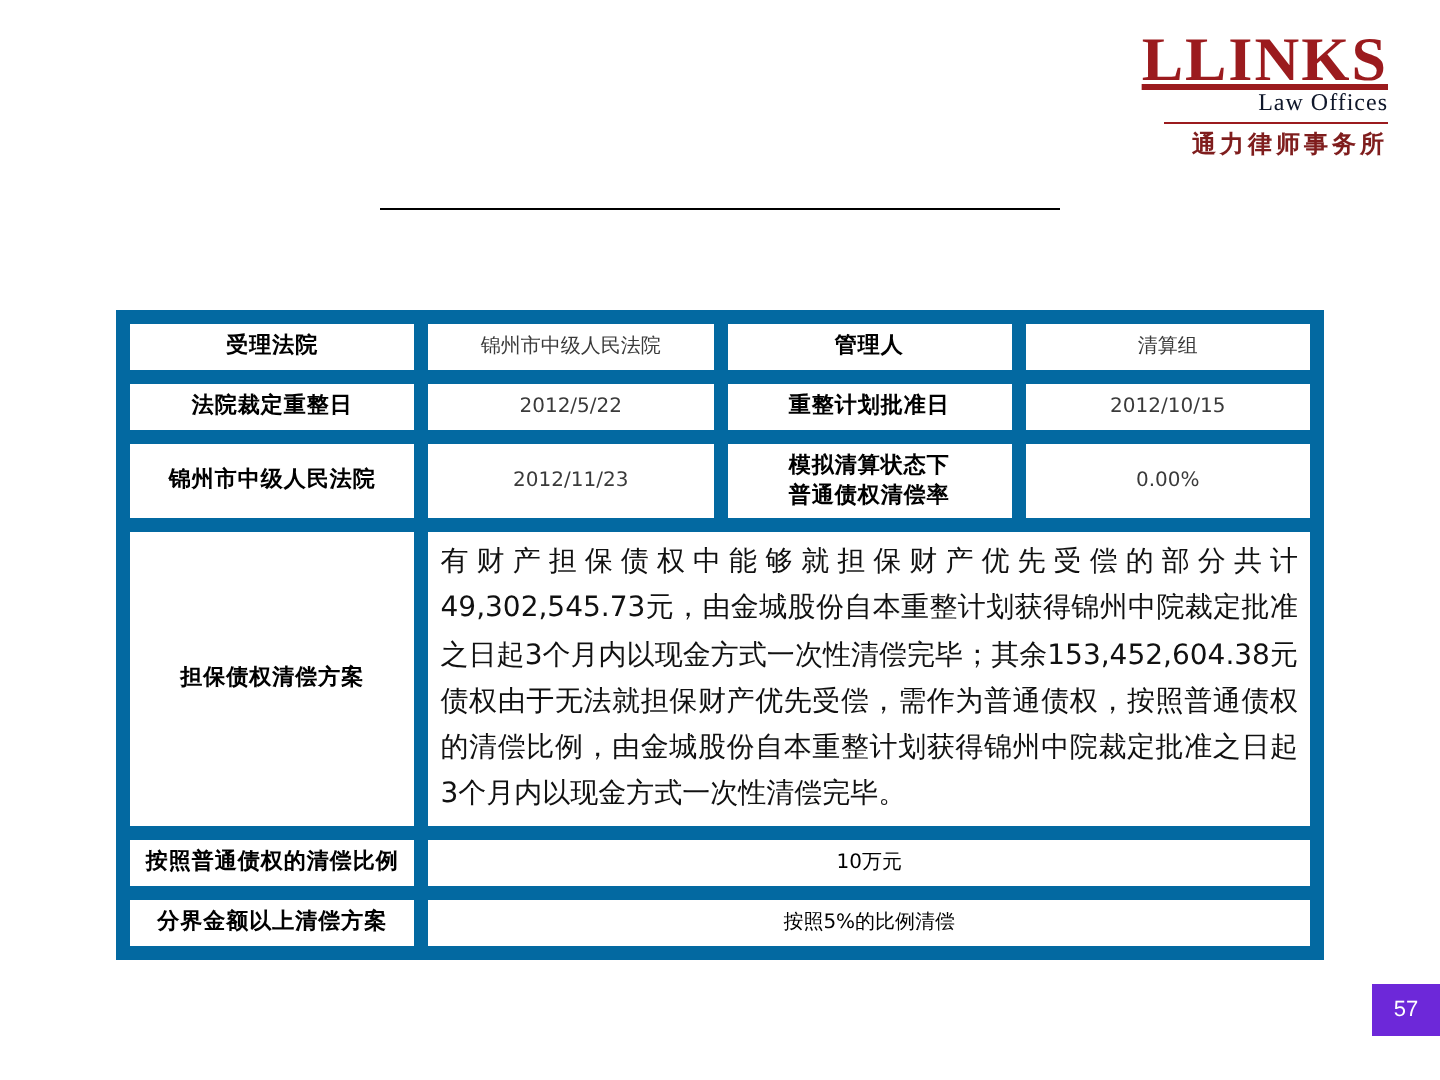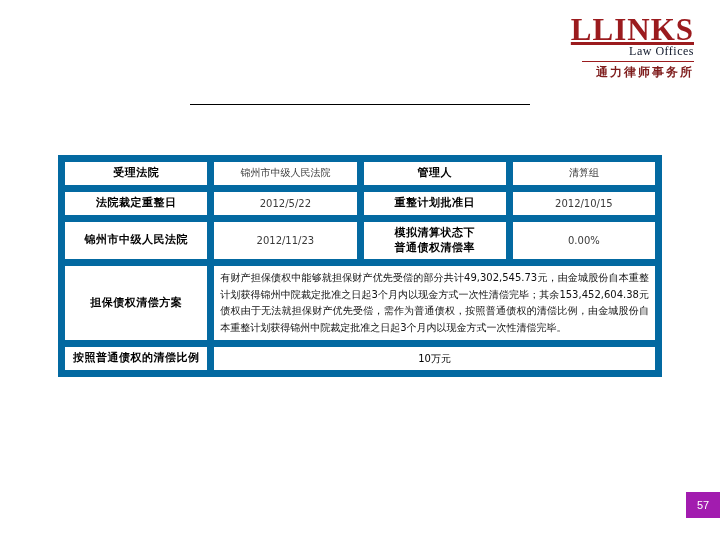--- a/index.html
+++ b/index.html
@@ -110,36 +110,36 @@
     font-size: 10px;
     text-align: center;
     color: #3a3a3a;
     margin-top: 34px;
   }
   .val-dark {
     color: #000;
   }
   .para {
     font-family: "DejaVu Sans", sans-serif;
-    font-size: 10px;
+    font-size: 14px;
     line-height: 1.65;
     text-align: justify;
     text-justify: inter-ideograph;
     color: #111;
     padding: 7px 8px;
   }
 
   
   .page-badge {
     position: absolute;
     right: 0px;
     bottom: 22px;
     width: 34px;
     height: 26px;
-    background: #a21caf;
+    background: #6d28d9;
     color: #ffffff;
     font-family: "Liberation Sans", sans-serif;
     font-size: 11px;
     display: flex;
     align-items: center;
     justify-content: center;
   }
 </style>
 </head>
 <body>
@@ -186,17 +186,21 @@
         <td class="val">0.00%</td>
       </tr>
       <tr>
         <td class="lbl">担保债权清偿方案</td>
         <td class="para" colspan="3">有财产担保债权中能够就担保财产优先受偿的部分共计49,302,545.73元，由金城股份自本重整计划获得锦州中院裁定批准之日起3个月内以现金方式一次性清偿完毕；其余153,452,604.38元债权由于无法就担保财产优先受偿，需作为普通债权，按照普通债权的清偿比例，由金城股份自本重整计划获得锦州中院裁定批准之日起3个月内以现金方式一次性清偿完毕。</td>
       </tr>
       <tr>
         <td class="lbl">按照普通债权的清偿比例</td>
         <td class="val val-dark" colspan="3">10万元</td>
       </tr>
+      <tr>
+        <td class="lbl">分界金额以上清偿方案</td>
+        <td class="val val-dark" colspan="3">按照5%的比例清偿</td>
+      </tr>
     </tbody>
   </table>
 </div>
 
 <div class="page-badge">57</div>
 
 </body></html>

